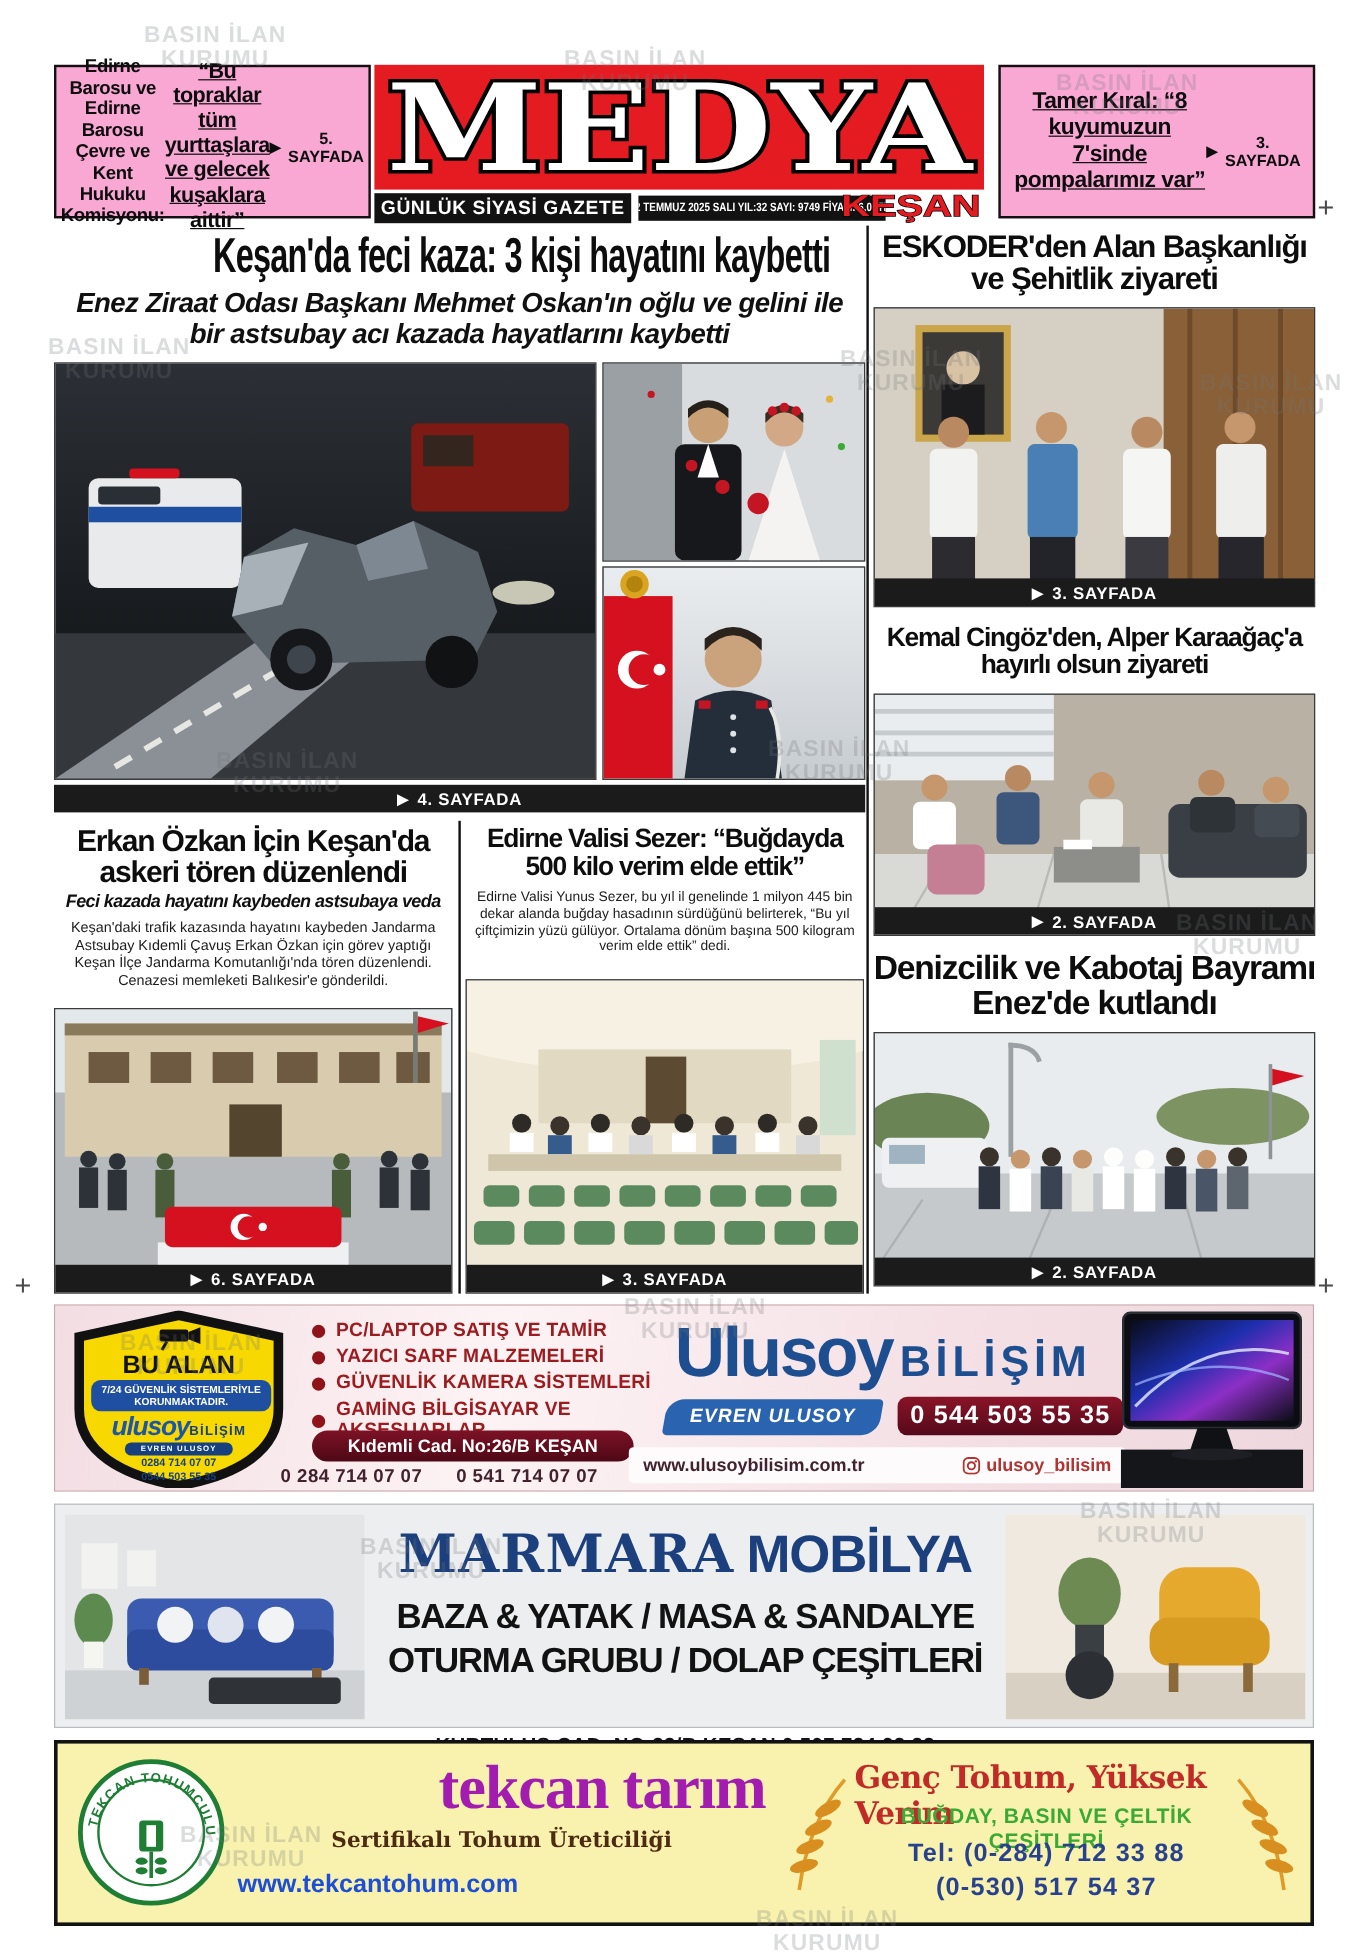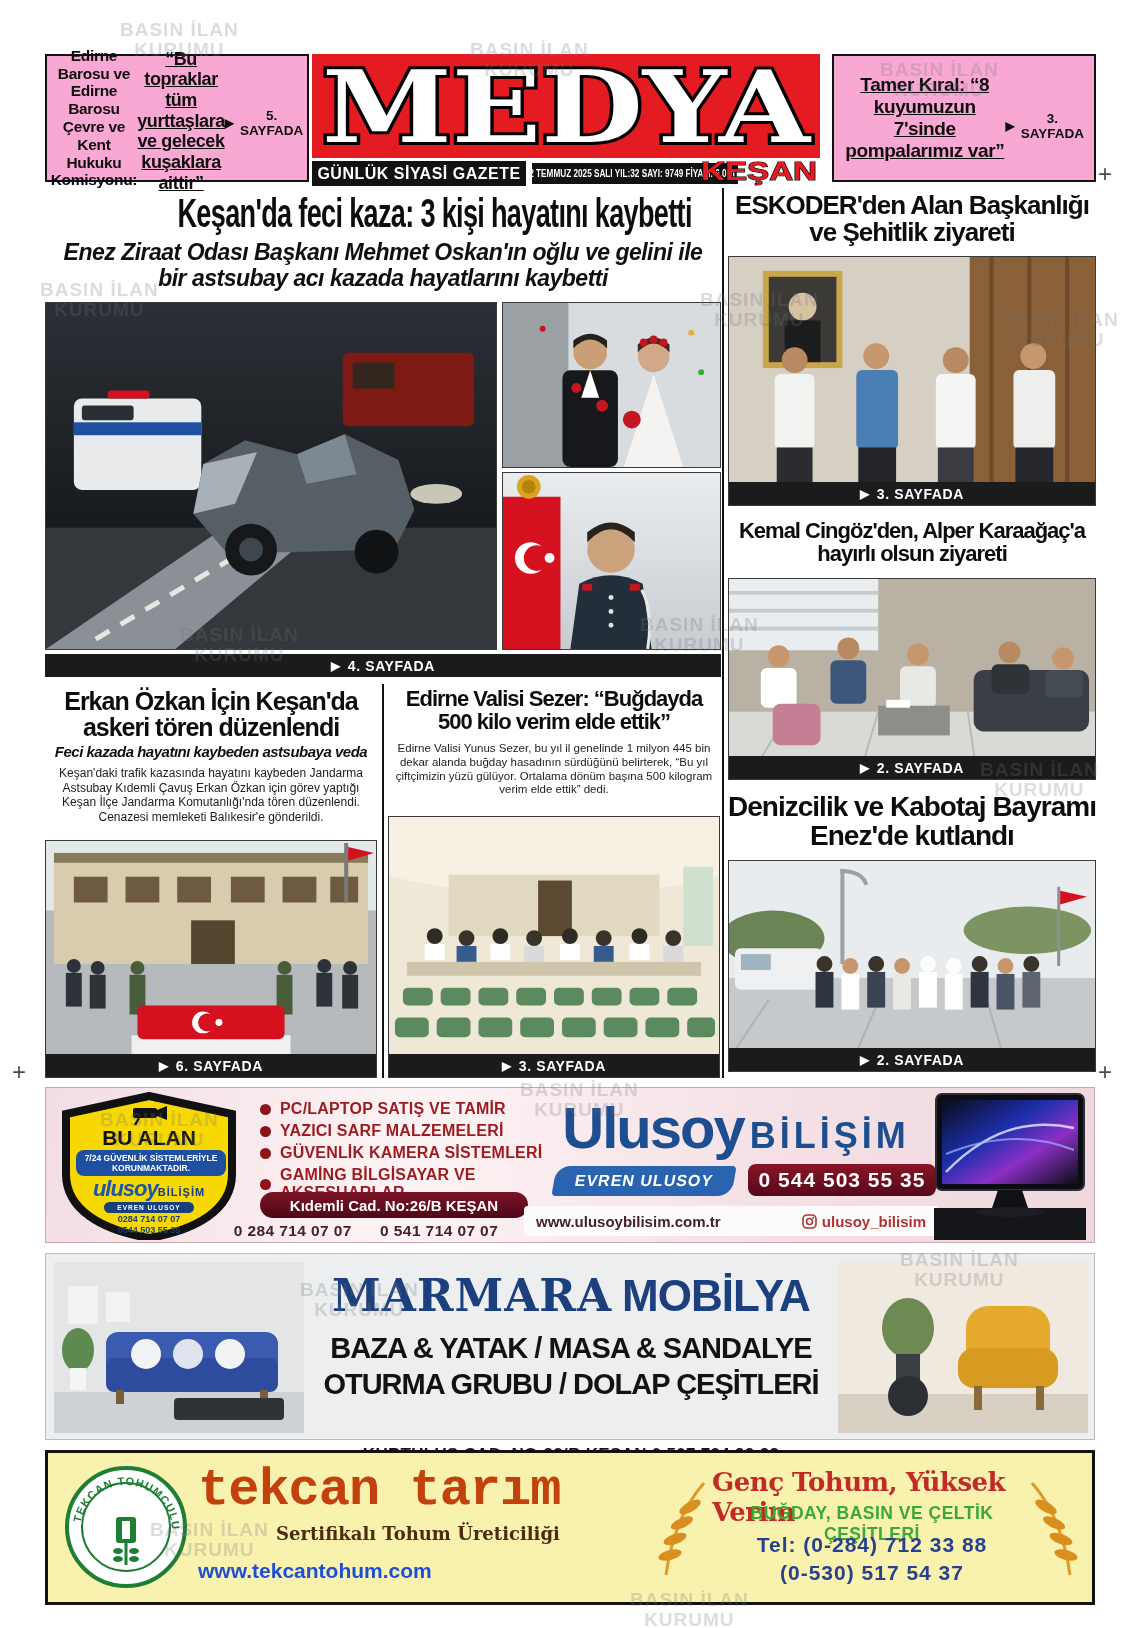--- a/index.html
+++ b/index.html
@@ -54,21 +54,21 @@
              padding:0 12px;box-sizing:border-box;}
   .ul-web{font-weight:bold;font-size:15px;color:#41222e;}
   .ul-insta{display:flex;align-items:center;gap:5px;font-weight:bold;font-size:15px;color:#b03532;}
   .ad-marmara{background:#eceeef;border:1px solid #b9bcbe;}
   .mr-brand{display:flex;align-items:baseline;justify-content:center;gap:10px;color:#1c3f7e;}
   .mr-brand .m1{font-family:"DejaVu Serif",serif;font-weight:bold;font-size:44px;letter-spacing:1px;}
   .mr-brand .m2{font-weight:bold;font-size:44px;letter-spacing:-1px;}
   .mr-line{font-weight:bold;font-size:29px;letter-spacing:-1px;color:#121212;text-align:center;}
   .mr-addr{font-weight:bold;font-size:17px;color:#141414;text-align:center;letter-spacing:.3px;margin-top:37px;}
   .ad-tekcan{background:#f8f2ae;border:3px solid #121212;}
-  .tk-brand{font-family:Liberation Mono, monospace;font-weight:bold;font-size:52px;color:#c2410c;letter-spacing:-1px;text-align:left;line-height:1;}
+  .tk-brand{font-family:Liberation Serif, serif;font-weight:bold;font-size:52px;color:#a21caf;letter-spacing:-1px;text-align:right;line-height:1;}
   .tk-sub{font-family:"DejaVu Serif",serif;font-weight:bold;font-size:18px;color:#4d2a12;text-align:center;}
   .tk-web{font-weight:bold;font-size:21px;color:#1d4ed8;text-align:left;}
   .tk-slogan{font-family:"DejaVu Serif",serif;font-weight:bold;font-size:26px;color:#c22a28;text-align:left;letter-spacing:-0.5px;}
   .tk-prod{font-weight:bold;font-size:17.5px;color:#3aa935;text-align:center;letter-spacing:.5px;}
   .tk-tel{font-weight:bold;font-size:21px;color:#27418f;text-align:center;letter-spacing:1px;}
   
   .wm{position:absolute;z-index:40;color:rgba(110,115,120,.25);font-weight:bold;font-size:19px;
       text-align:center;line-height:1.05;pointer-events:none;letter-spacing:1px;}
   .wm i{display:block;font-style:normal;}
   .crop{position:absolute;color:#4a4a4a;font-size:24px;font-weight:normal;z-index:45;}

